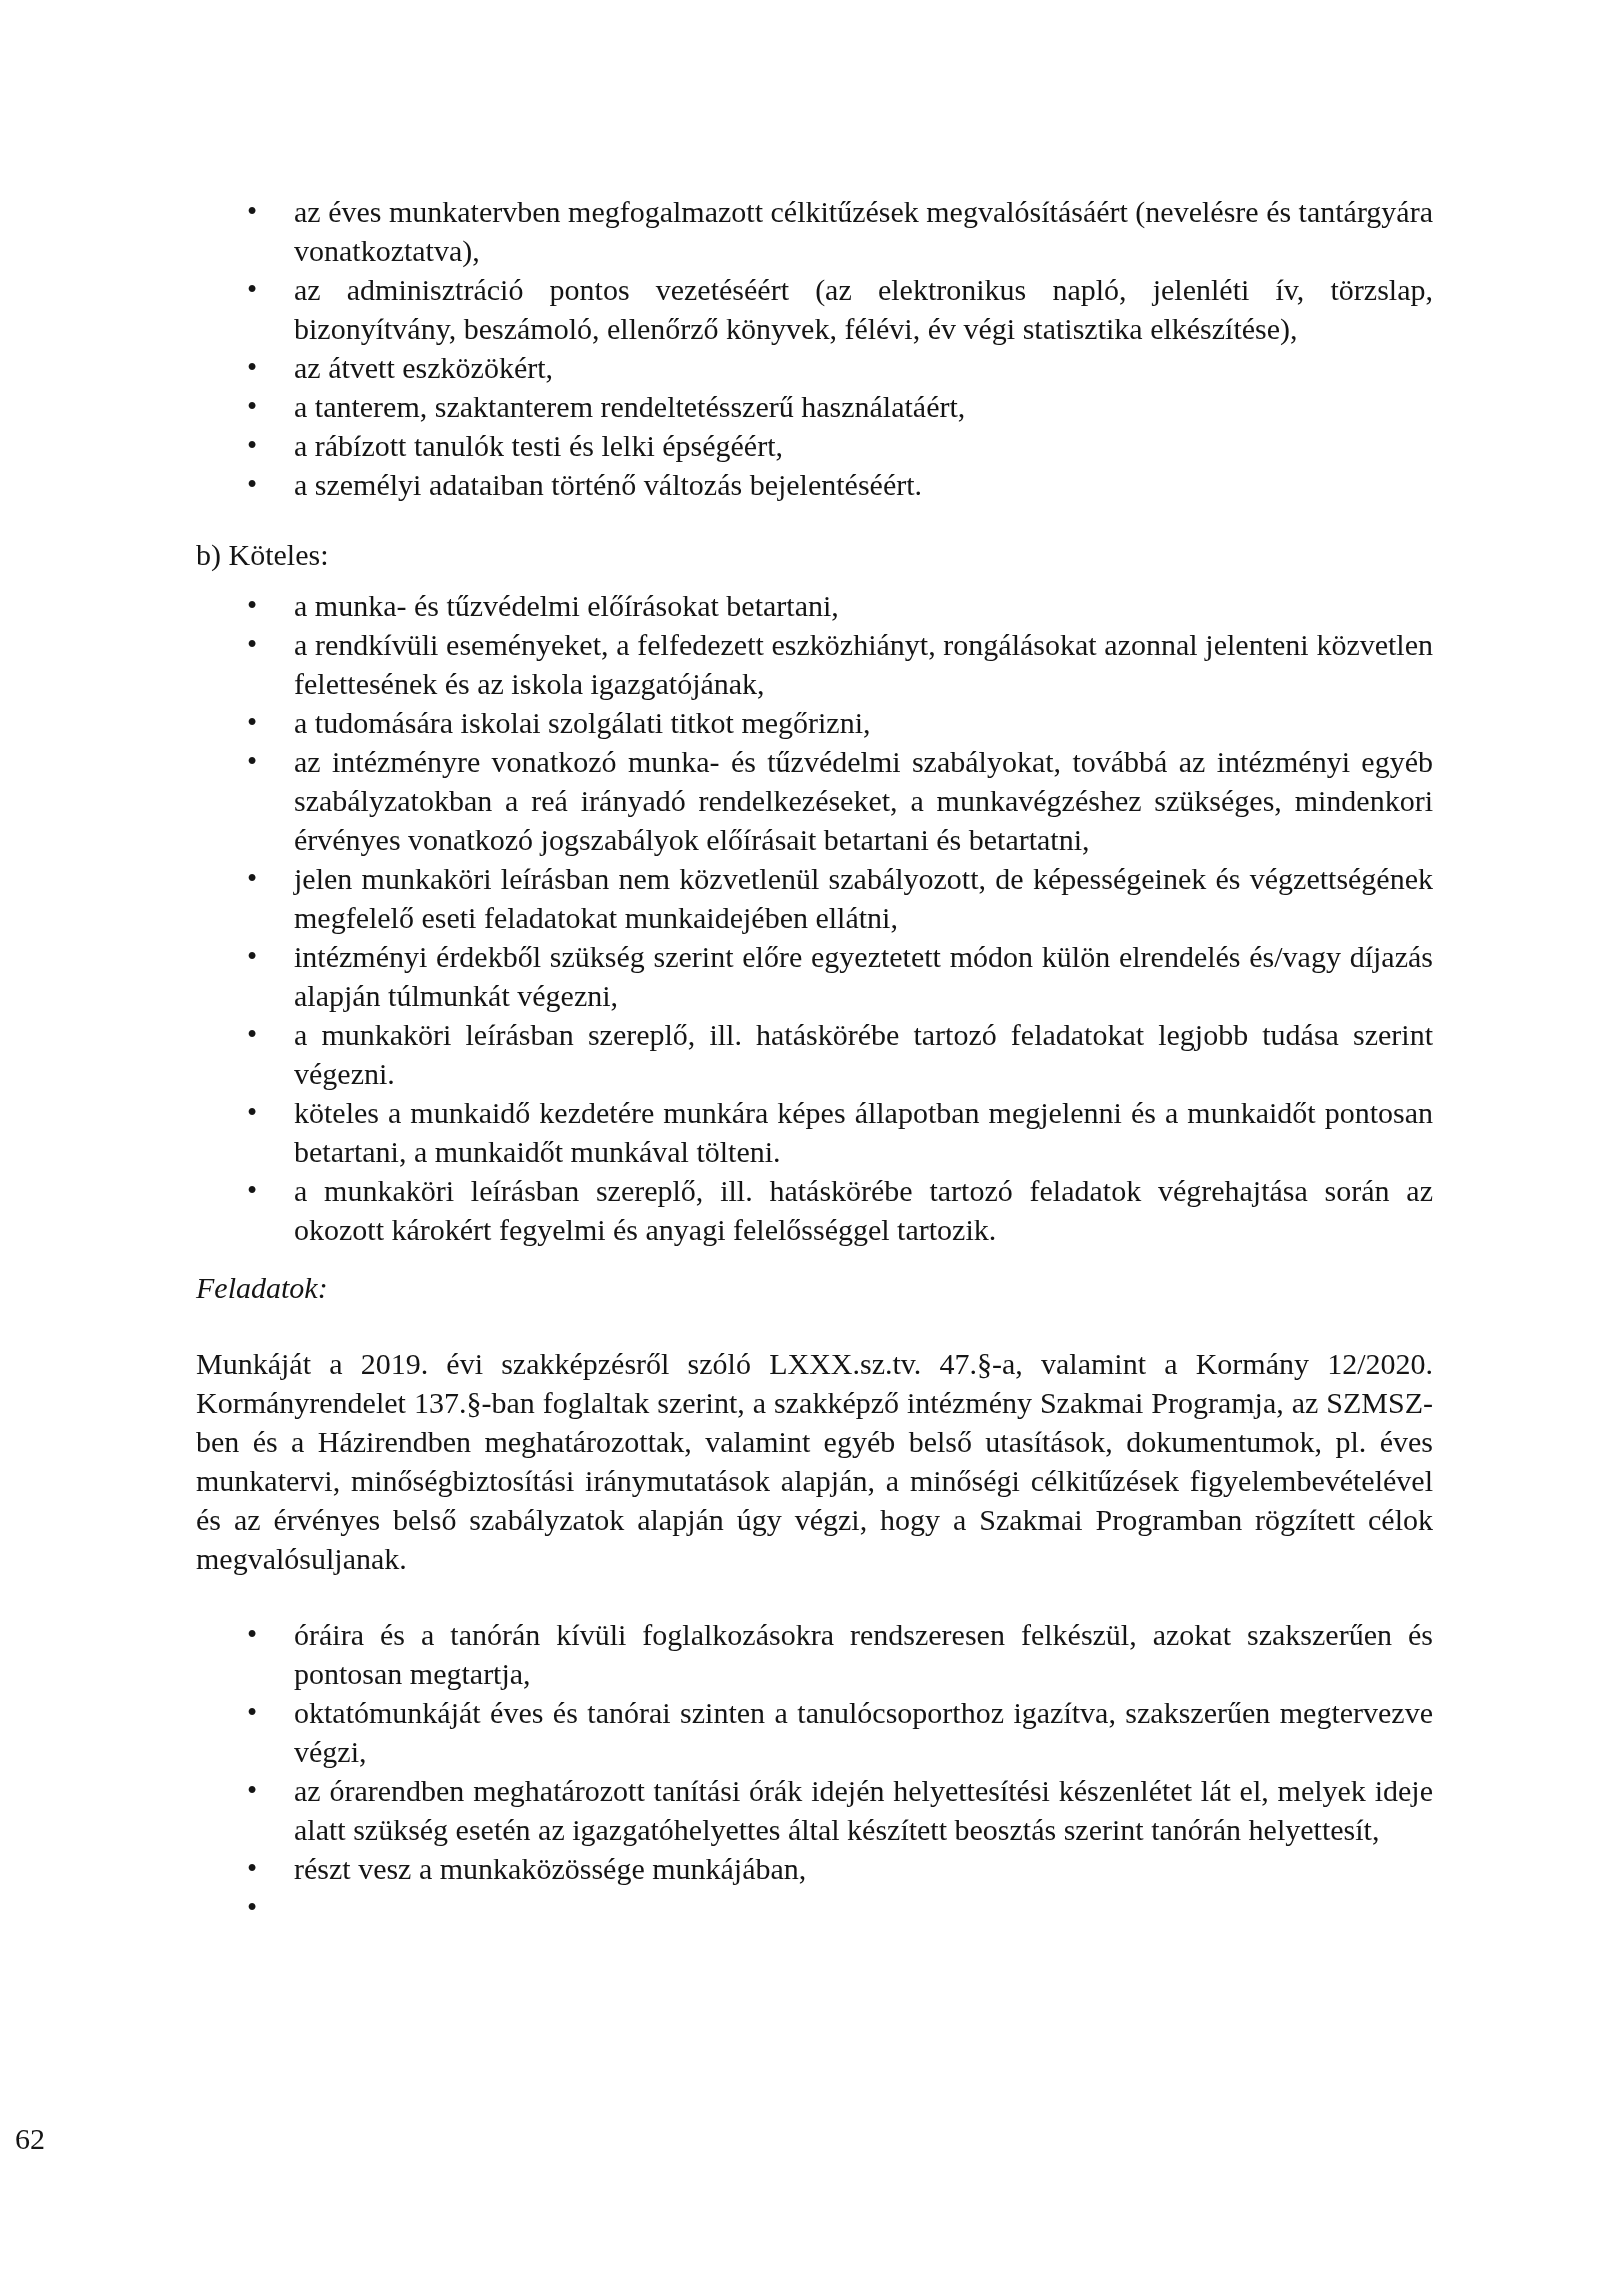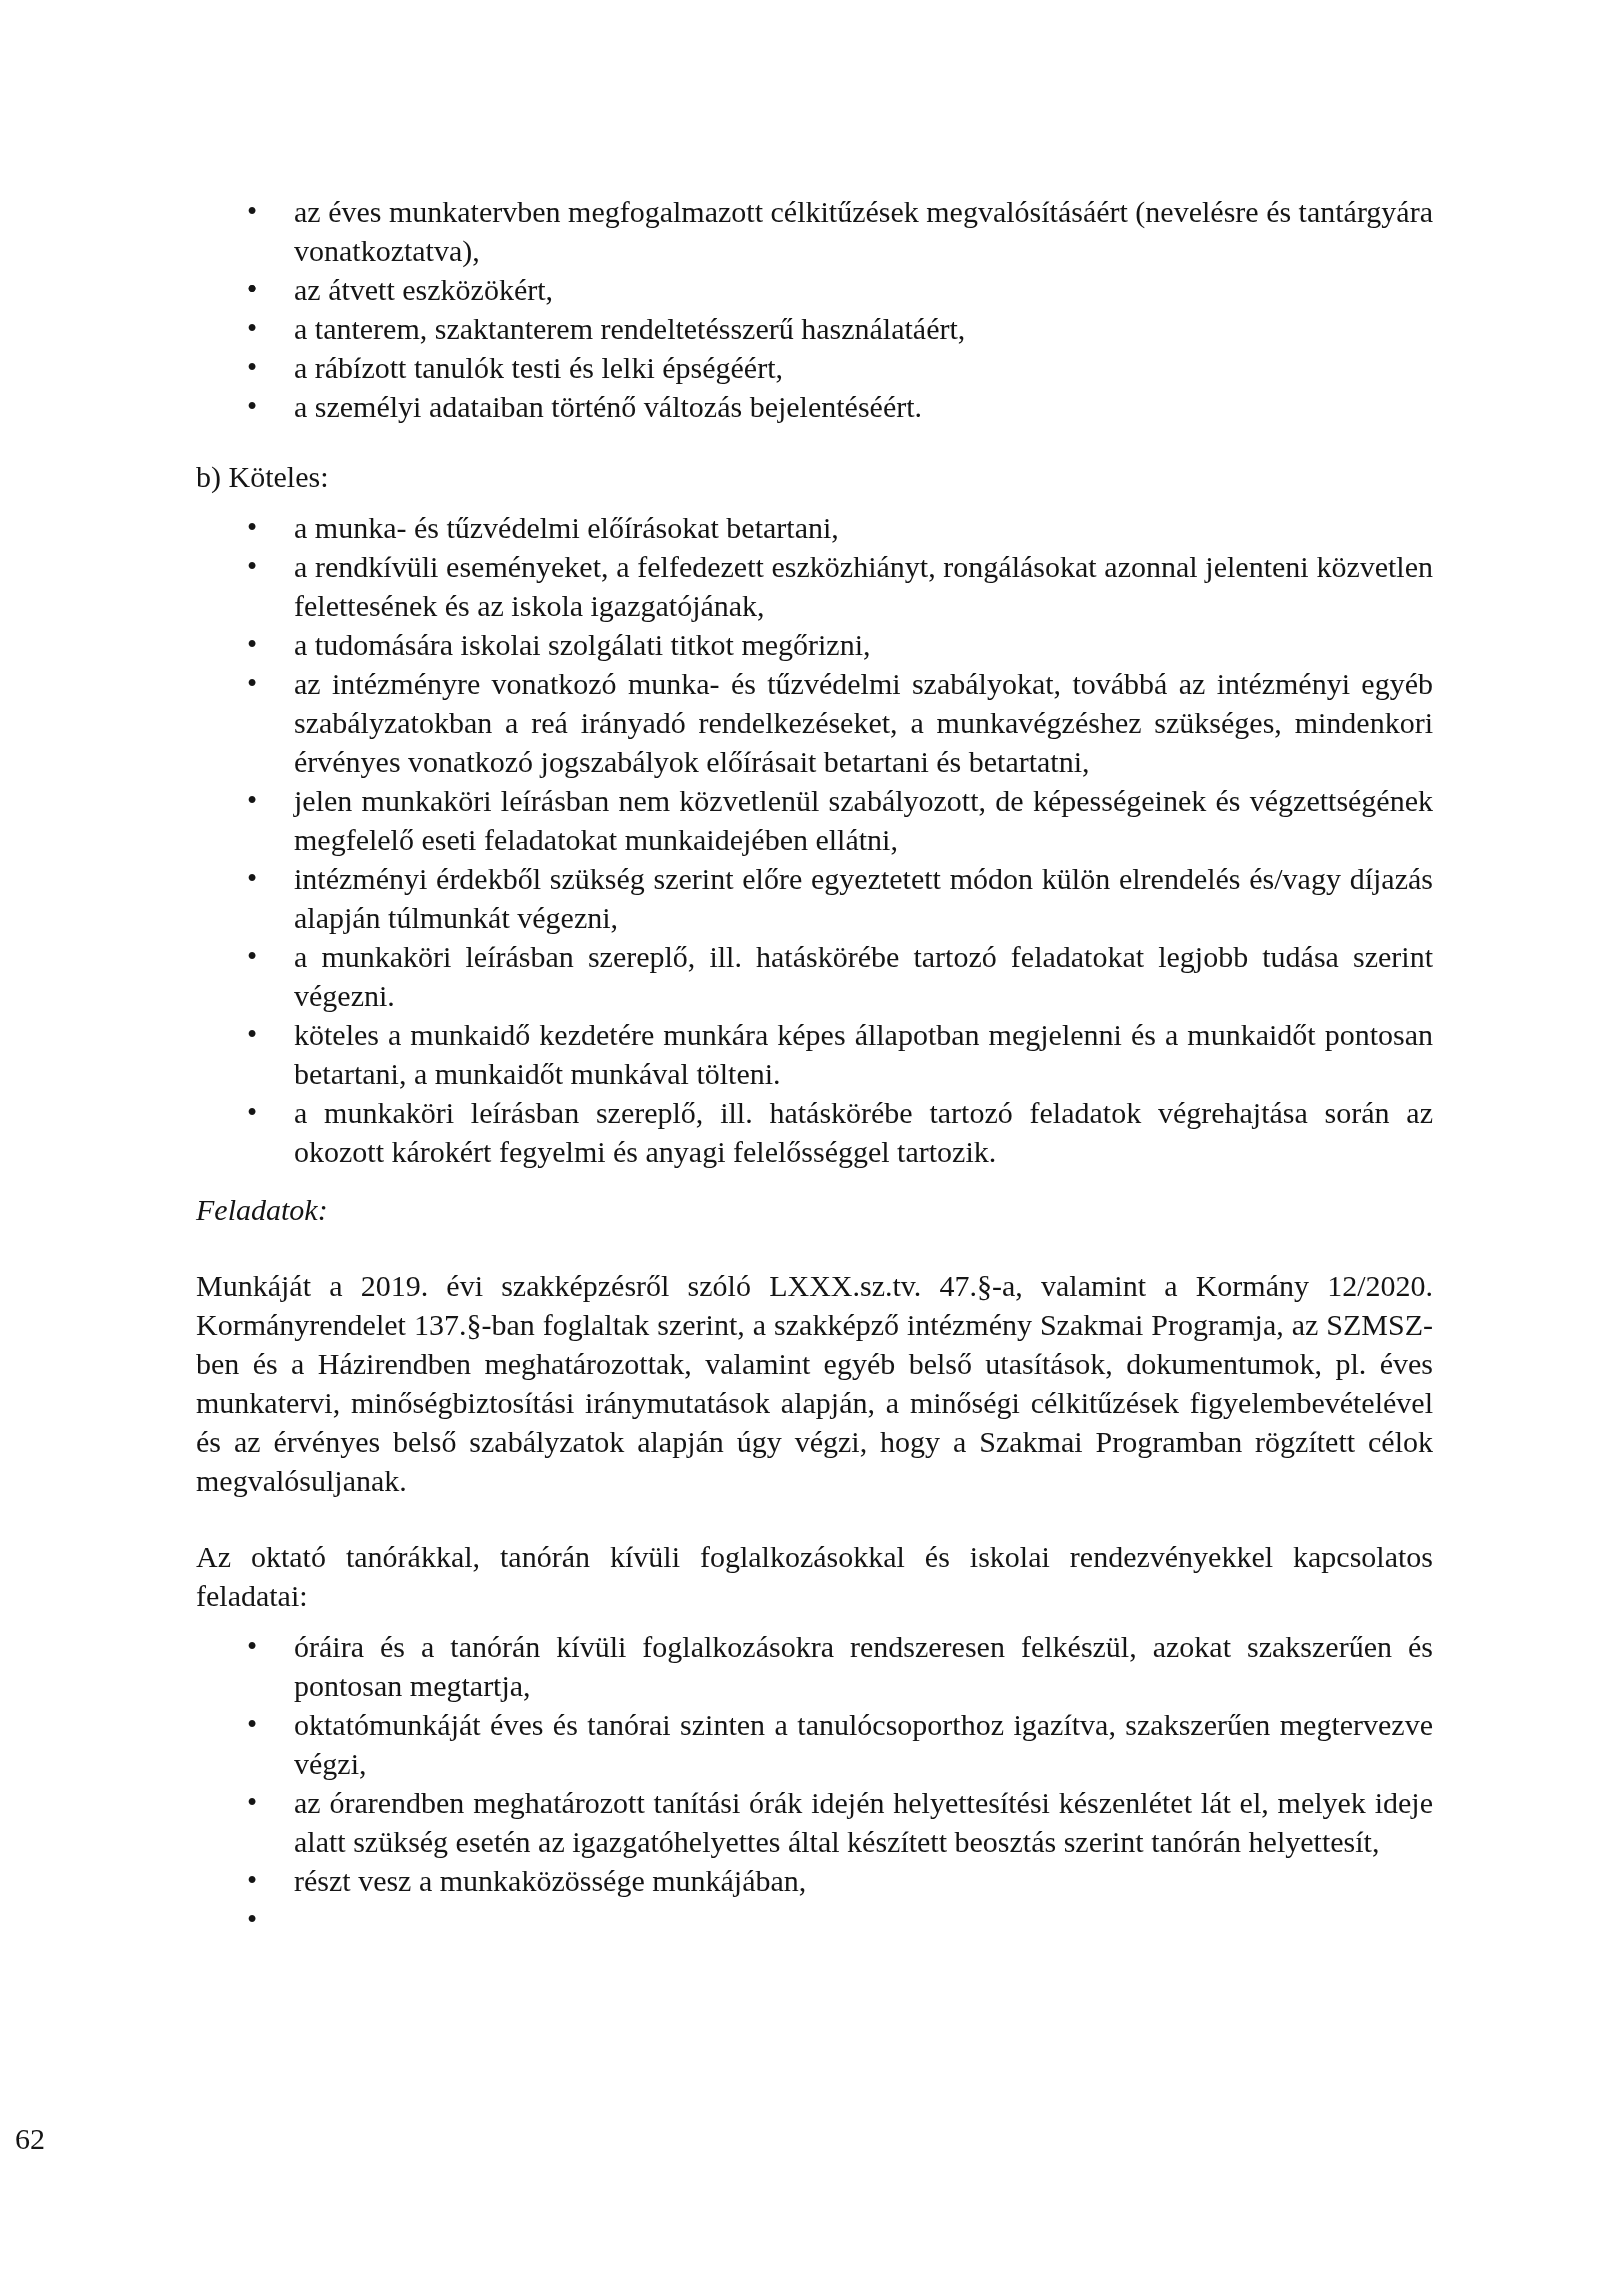--- a/index.html
+++ b/index.html
@@ -58,41 +58,40 @@
     text-align: left;
   }
 </style>
 </head>
 <body>
 
 <div class="page">
   <div class="content">
       <ul class="bullet-list">
         <li class="bullet-item"><span class="bullet-marker">•</span><span class="bullet-text">az éves munkatervben megfogalmazott célkitűzések megvalósításáért (nevelésre és tantárgyára vonatkoztatva),</span></li>
-        <li class="bullet-item"><span class="bullet-marker">•</span></li>
+        <li class="bullet-item"><span class="bullet-marker">•</span><span class="bullet-text">az adminisztráció pontos vezetéséért (az elektronikus napló, jelenléti ív, törzslap, bizonyítvány, beszámoló, ellenőrző könyvek, félévi, év végi statisztika elkészítése),</span></li>
         <li class="bullet-item"><span class="bullet-marker">•</span><span class="bullet-text">az átvett eszközökért,</span></li>
         <li class="bullet-item"><span class="bullet-marker">•</span><span class="bullet-text">a tanterem, szaktanterem rendeltetésszerű használatáért,</span></li>
         <li class="bullet-item"><span class="bullet-marker">•</span><span class="bullet-text">a rábízott tanulók testi és lelki épségéért,</span></li>
         <li class="bullet-item"><span class="bullet-marker">•</span><span class="bullet-text">a személyi adataiban történő változás bejelentéséért.</span></li>
       </ul>
       <p class="block-heading-bold">b) Köteles:</p>
       <ul class="bullet-list">
         <li class="bullet-item"><span class="bullet-marker">•</span><span class="bullet-text">a munka- és tűzvédelmi előírásokat betartani,</span></li>
         <li class="bullet-item"><span class="bullet-marker">•</span><span class="bullet-text">a rendkívüli eseményeket, a felfedezett eszközhiányt, rongálásokat azonnal jelenteni közvetlen felettesének és az iskola igazgatójának,</span></li>
         <li class="bullet-item"><span class="bullet-marker">•</span><span class="bullet-text">a tudomására iskolai szolgálati titkot megőrizni,</span></li>
         <li class="bullet-item"><span class="bullet-marker">•</span><span class="bullet-text">az intézményre vonatkozó munka- és tűzvédelmi szabályokat, továbbá az intézményi egyéb szabályzatokban a reá irányadó rendelkezéseket, a munkavégzéshez szükséges, mindenkori érvényes vonatkozó jogszabályok előírásait betartani és betartatni,</span></li>
         <li class="bullet-item"><span class="bullet-marker">•</span><span class="bullet-text">jelen munkaköri leírásban nem közvetlenül szabályozott, de képességeinek és végzettségének megfelelő eseti feladatokat munkaidejében ellátni,</span></li>
         <li class="bullet-item"><span class="bullet-marker">•</span><span class="bullet-text">intézményi érdekből szükség szerint előre egyeztetett módon külön elrendelés és/vagy díjazás alapján túlmunkát végezni,</span></li>
         <li class="bullet-item"><span class="bullet-marker">•</span><span class="bullet-text">a munkaköri leírásban szereplő, ill. hatáskörébe tartozó feladatokat legjobb tudása szerint végezni.</span></li>
         <li class="bullet-item"><span class="bullet-marker">•</span><span class="bullet-text">köteles a munkaidő kezdetére munkára képes állapotban megjelenni és a munkaidőt pontosan betartani, a munkaidőt munkával tölteni.</span></li>
         <li class="bullet-item"><span class="bullet-marker">•</span><span class="bullet-text">a munkaköri leírásban szereplő, ill. hatáskörébe tartozó feladatok végrehajtása során az okozott károkért fegyelmi és anyagi felelősséggel tartozik.</span></li>
       </ul>
       <p class="block-heading-italic">Feladatok:</p>
       <p class="block-paragraph">Munkáját a 2019. évi szakképzésről szóló LXXX.sz.tv. 47.§-a, valamint a Kormány 12/2020. Kormányrendelet 137.§-ban foglaltak szerint, a szakképző intézmény Szakmai Programja, az SZMSZ-ben és a Házirendben meghatározottak, valamint egyéb belső utasítások, dokumentumok, pl. éves munkatervi, minőségbiztosítási iránymutatások alapján, a minőségi célkitűzések figyelembevételével és az érvényes belső szabályzatok alapján úgy végzi, hogy a Szakmai Programban rögzített célok megvalósuljanak.</p>
-      <p class="block-heading-bold">Az oktató tanórákkal, tanórán kívüli foglalkozásokkal és iskolai rendezvényekkel kapcsolatos feladatai:</p>
       <ul class="bullet-list">
         <li class="bullet-item"><span class="bullet-marker">•</span><span class="bullet-text">óráira és a tanórán kívüli foglalkozásokra rendszeresen felkészül, azokat szakszerűen és pontosan megtartja,</span></li>
         <li class="bullet-item"><span class="bullet-marker">•</span><span class="bullet-text">oktatómunkáját éves és tanórai szinten a tanulócsoporthoz igazítva, szakszerűen megtervezve végzi,</span></li>
         <li class="bullet-item"><span class="bullet-marker">•</span><span class="bullet-text">az órarendben meghatározott tanítási órák idején helyettesítési készenlétet lát el, melyek ideje alatt szükség esetén az igazgatóhelyettes által készített beosztás szerint tanórán helyettesít,</span></li>
         <li class="bullet-item"><span class="bullet-marker">•</span><span class="bullet-text">részt vesz a munkaközössége munkájában,</span></li>
         <li class="bullet-item"><span class="bullet-marker">•</span></li>
       </ul>
     </div>
   <div class="page-footer">
     <span>62</span>

